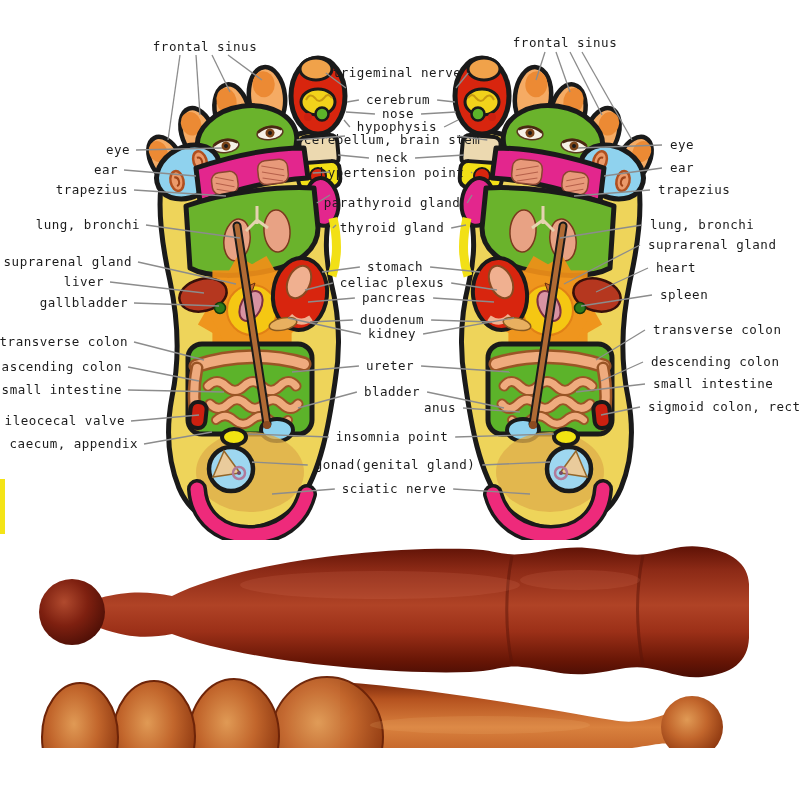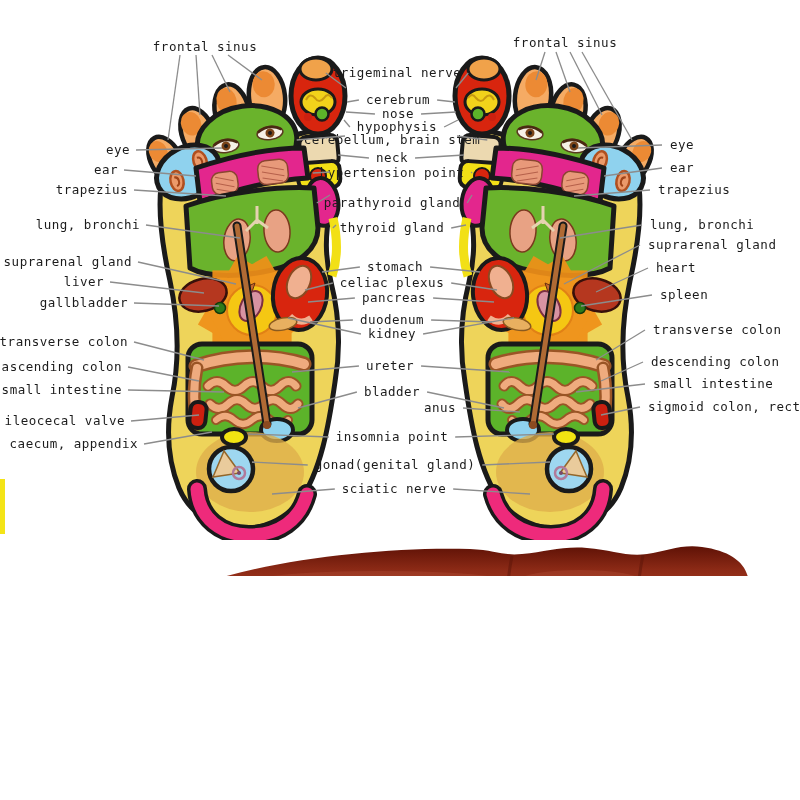--- a/index.html
+++ b/index.html
@@ -1,16 +1,16 @@
 <!DOCTYPE html>
 <html><head>
 <meta charset="utf-8">
 <style>
   html,body{margin:0;padding:0;background:#fff;}
-  .stage{position:relative;width:800px;height:576px;background:#ffffff;overflow:hidden;
+  .stage{position:relative;width:800px;height:748px;background:#ffffff;overflow:hidden;
          font-family:"DejaVu Sans Mono", monospace;}
   svg{display:block;}
   .chart-svg{position:absolute;left:0;top:0;}
   .product-svg{position:absolute;left:0;top:540px;}
   .edge-strip{position:absolute;left:0;top:479px;width:5px;height:55px;}
   text.lbl{font-family:"DejaVu Sans Mono", monospace;font-size:12.5px;fill:#1c1c1c;letter-spacing:0.5px;}
   line.leader{stroke:#8c8c8c;stroke-width:1.3;}
 </style>
 </head>
 <body>

